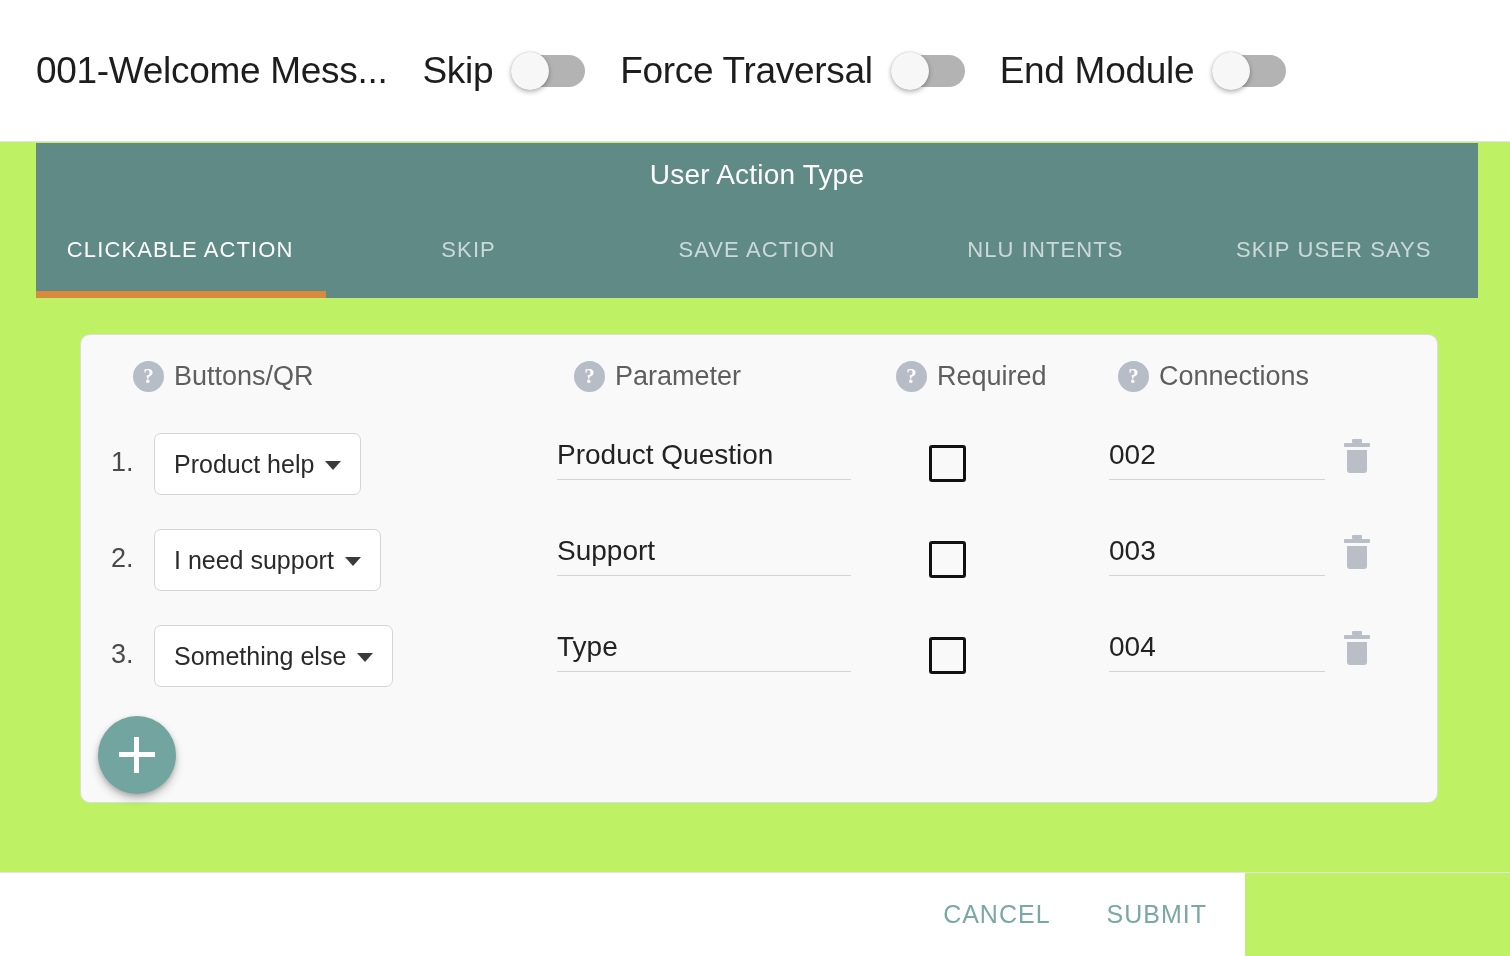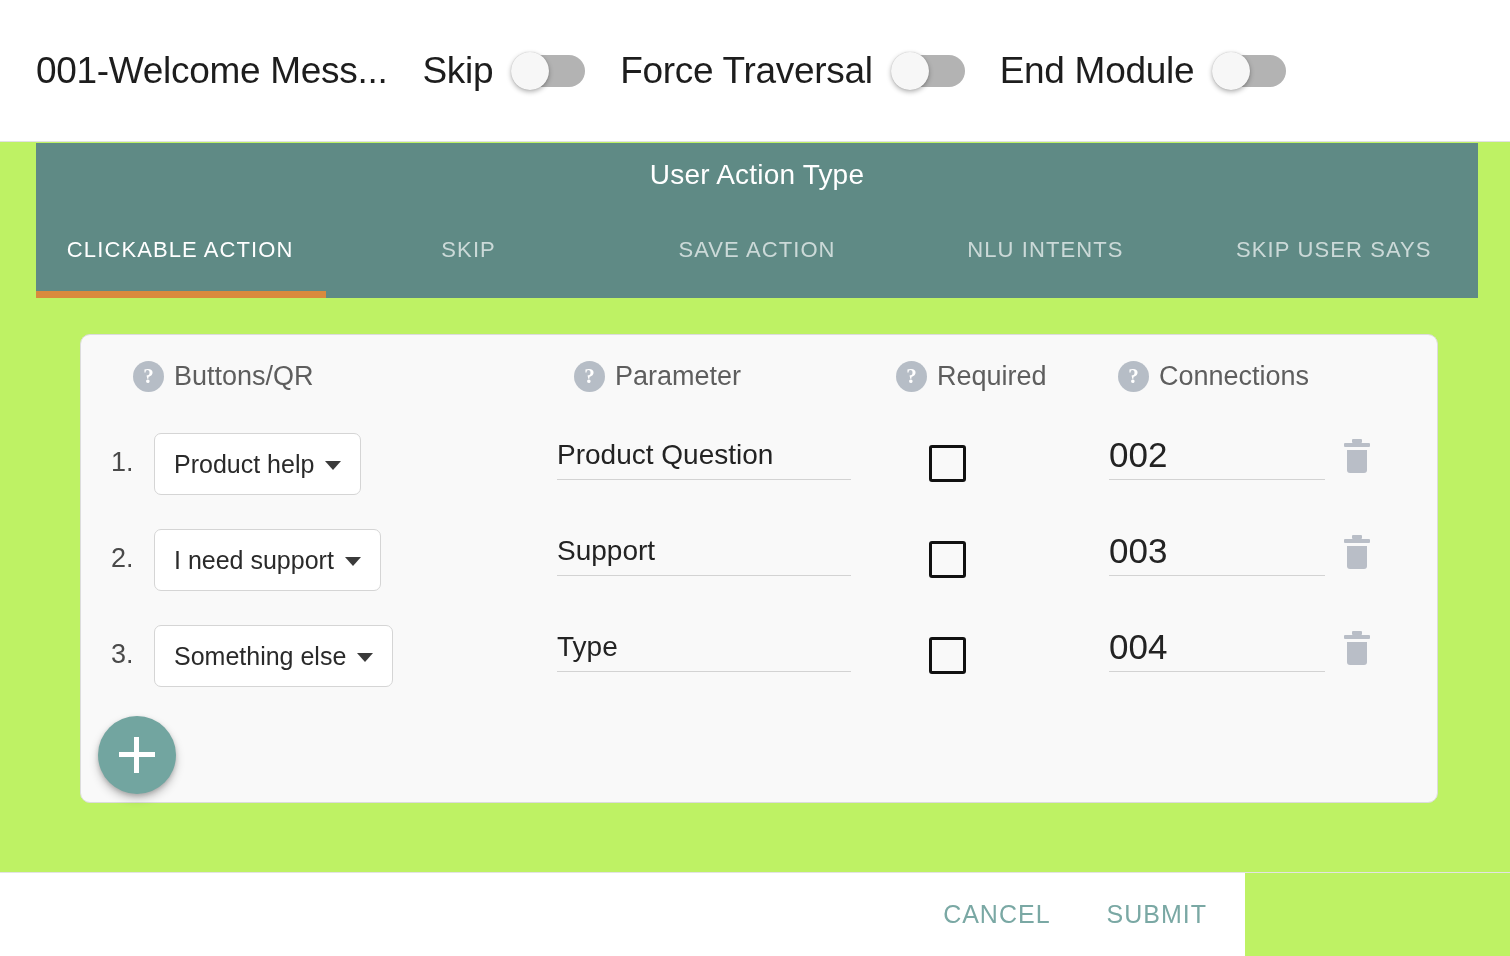--- a/index.html
+++ b/index.html
@@ -235,21 +235,21 @@
     background: transparent;
     cursor: pointer;
   }
   .conn-field {
     position: absolute;
     left: 1028px;
     top: 14px;
     width: 216px;
   }
   .conn-field .val {
-    font-size: 35px;
+    font-size: 28px;
     color: #232323;
     height: 44px;
     line-height: 40px;
   }
   .trash {
     position: absolute;
     left: 1263px;
     top: 22px;
     width: 26px; height: 30px;
     cursor: pointer;

